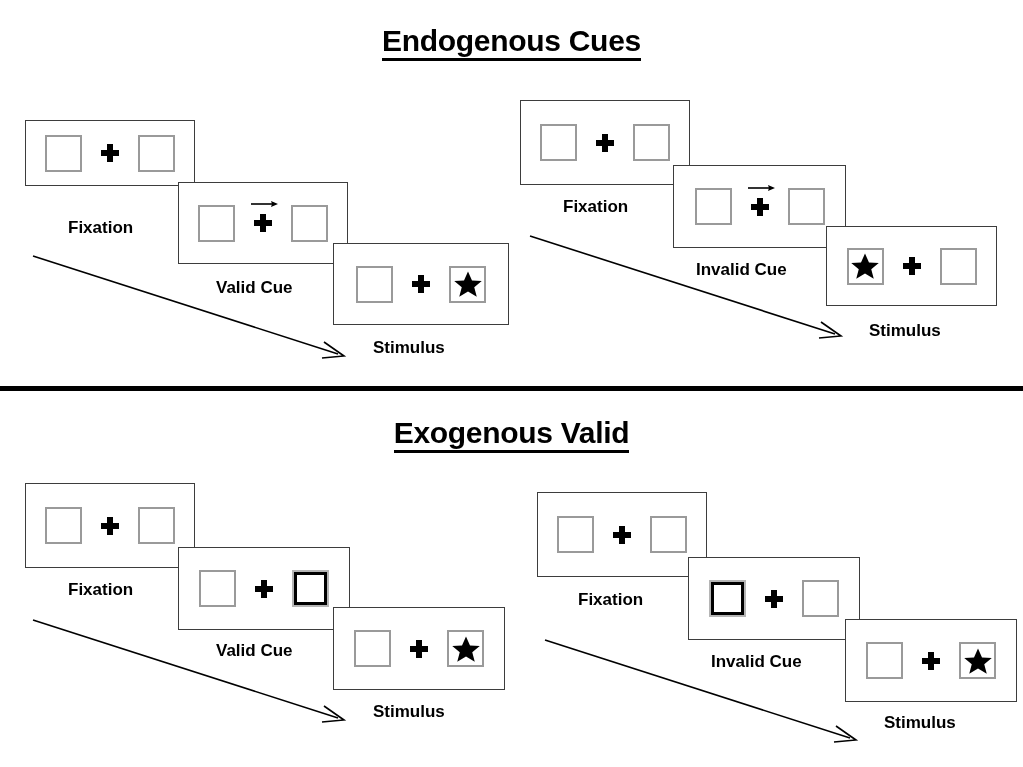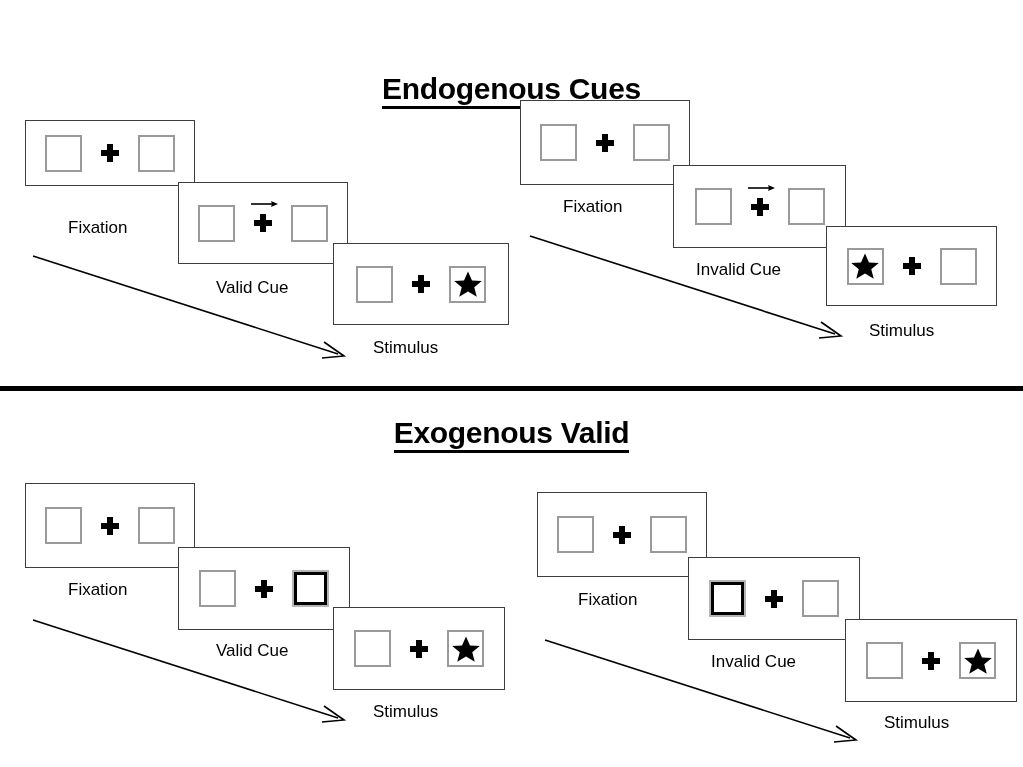--- a/index.html
+++ b/index.html
@@ -25,21 +25,21 @@
     text-align: center;
     font-weight: bold;
     font-size: 30px;
     letter-spacing: -0.3px;
     color: #000;
   }
   .section-title span {
     border-bottom: 3px solid #000;
     padding-bottom: 1px;
   }
-  #title-endogenous { top: 24px; margin-top: 48px; }
+  #title-endogenous { top: 24px; }
   #title-exogenous  { top: 416px; }
 
   
   .divider {
     position: absolute;
     left: 0;
     width: 1023px;
     height: 5px;
     background: #000;
     top: 386px;
@@ -116,21 +116,21 @@
   
   .star {
     width: 30px;
     height: 30px;
     display: block;
   }
 
   
   .caption {
     position: absolute;
-    font-weight: normal;
+    font-weight: bold;
     font-size: 17px;
     white-space: nowrap;
     color: #000;
   }
 
   
   .time-arrow {
     position: absolute;
     pointer-events: none;
   }

